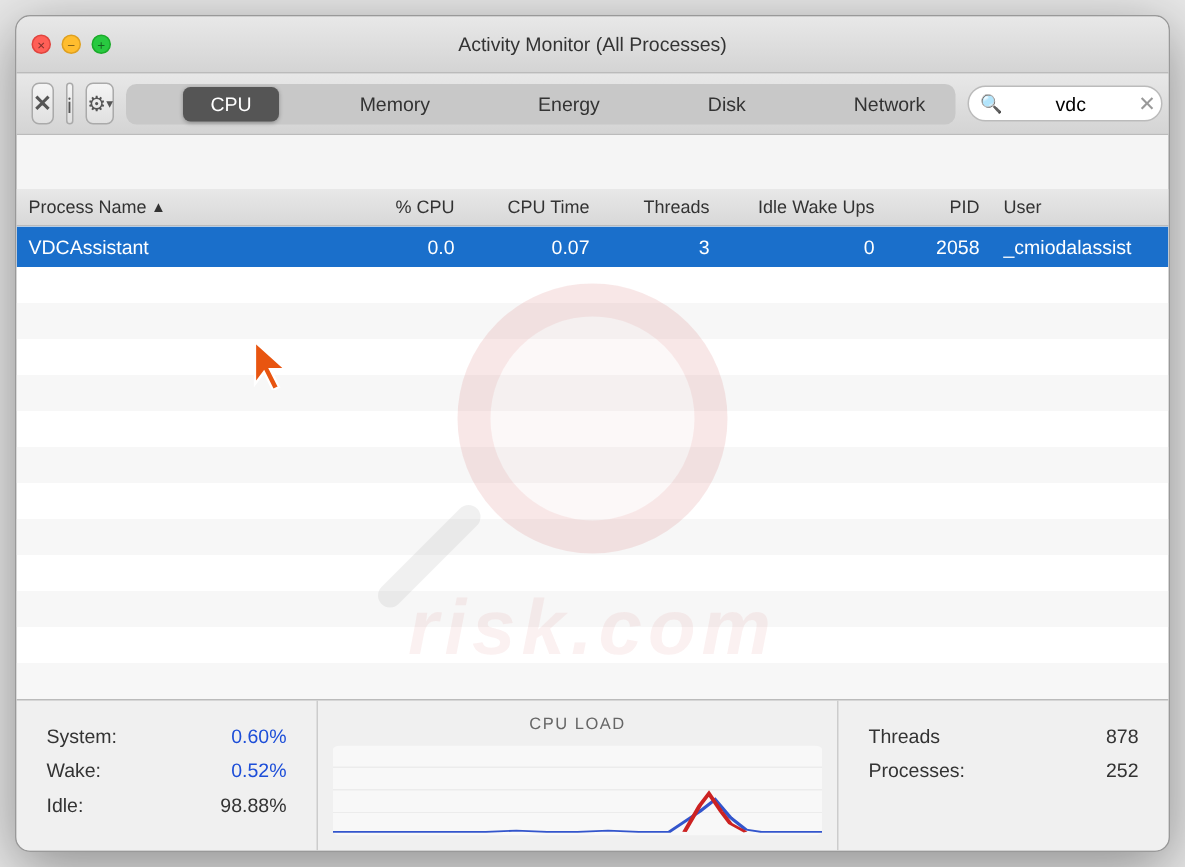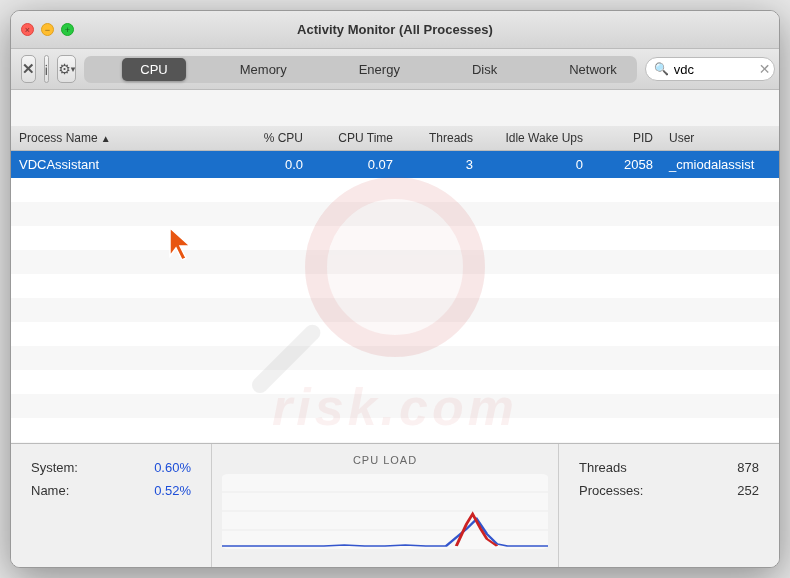--- a/index.html
+++ b/index.html
@@ -51,21 +51,21 @@
       color: rgba(0,0,0,0.5);
     }
     .traffic-light.close { background: #ff5f57; border: 1px solid #e0443e; }
     .traffic-light.minimize { background: #ffbd2e; border: 1px solid #dfa01f; }
     .traffic-light.maximize { background: #28c940; border: 1px solid #1aab29; }
     .title-bar-title {
       position: absolute;
       left: 50%;
       transform: translateX(-50%);
       font-size: 13px;
-      font-weight: 700;
+      font-weight: 400;
       color: #333;
     }
     
     .toolbar {
       background: linear-gradient(to bottom, #e8e8e8, #d4d4d4);
       border-bottom: 1px solid #bbb;
       display: flex;
       align-items: center;
       padding: 6px 10px;
       gap: 8px;
@@ -117,20 +117,21 @@
       padding: 3px 8px;
       gap: 5px;
       min-width: 130px;
     }
     .search-box input {
       border: none;
       outline: none;
       font-size: 13px;
       background: transparent;
       width: 80px;
+      text-align: center;
     }
     .search-icon {
       color: #999;
       font-size: 12px;
     }
     .search-clear {
       color: #999;
       font-size: 14px;
       cursor: pointer;
     }
@@ -234,21 +235,21 @@
       z-index: 10;
     }
     .cursor-shape {
       width: 28px;
       height: 34px;
     }
     
     .bottom-panel {
       background: #f0f0f0;
       border-top: 1px solid #bbb;
-      height: 124px;
+      height: 101px;
       display: flex;
       flex-direction: row;
       flex-shrink: 0;
     }
     .stats-left {
       width: 200px;
       padding: 16px 20px;
       display: flex;
       flex-direction: column;
       gap: 8px;
@@ -419,22 +420,26 @@
   </div>
 
   <div class="bottom-panel">
 
     <div class="stats-left">
       <div class="stat-row">
         <span>System:</span>
         <span class="stat-value red">0.60%</span>
       </div>
       <div class="stat-row">
-        <span>Name:</span>
+        <span>Wake:</span>
         <span class="stat-value red">0.52%</span>
+      </div>
+      <div class="stat-row">
+        <span>Idle:</span>
+        <span class="stat-value">98.88%</span>
       </div>
     </div>
 
     <div class="cpu-load-section">
       <div class="cpu-load-label">CPU LOAD</div>
       <svg class="cpu-chart" viewBox="0 0 160 75" preserveAspectRatio="none">
         <rect width="160" height="75" fill="#f8f8f8" rx="3"></rect>
 
         <line x1="0" y1="18" x2="160" y2="18" stroke="#e0e0e0" stroke-width="0.5"></line>
         <line x1="0" y1="37" x2="160" y2="37" stroke="#e0e0e0" stroke-width="0.5"></line>

